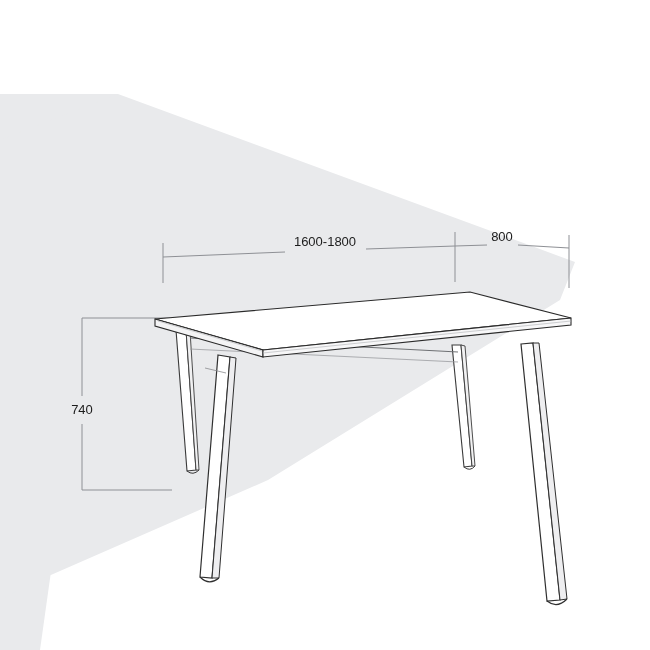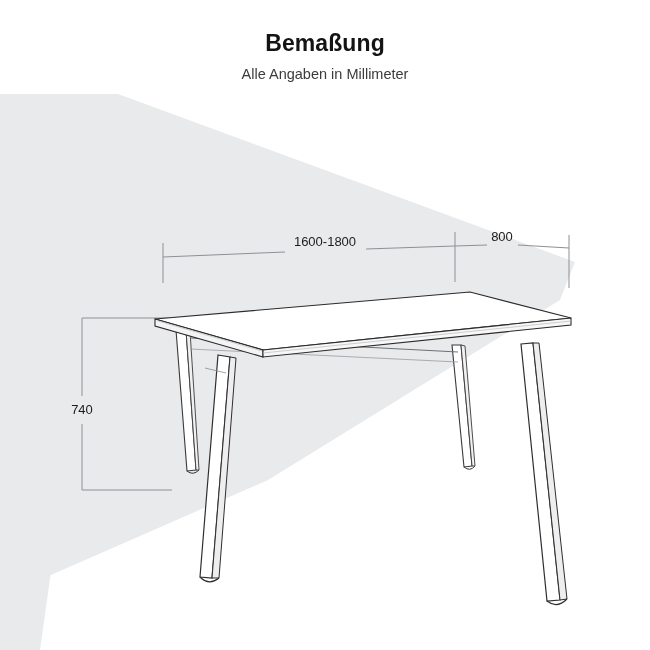--- a/index.html
+++ b/index.html
@@ -143,18 +143,14 @@
       </g>
 
       <text class="dim-label" x="325" y="246" text-anchor="middle">1600-1800</text>
 
       <text class="dim-label" x="502" y="241" text-anchor="middle">800</text>
 
       <text class="dim-label" x="82" y="414" text-anchor="middle">740</text>
     </g>
   </svg>
 
-  <div class="title-block">
-    <h1 class="doc-title">Bemaßung</h1>
-    <p class="doc-subtitle">Alle Angaben in Millimeter</p>
-  </div>
 
 </div>
 
 </body></html>

